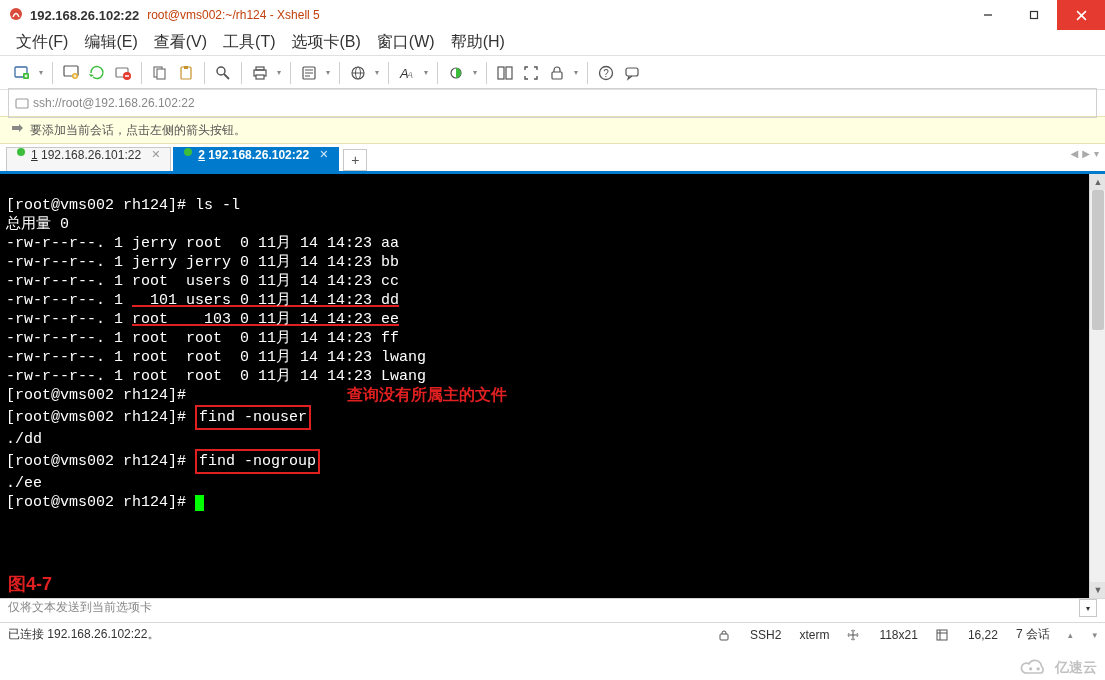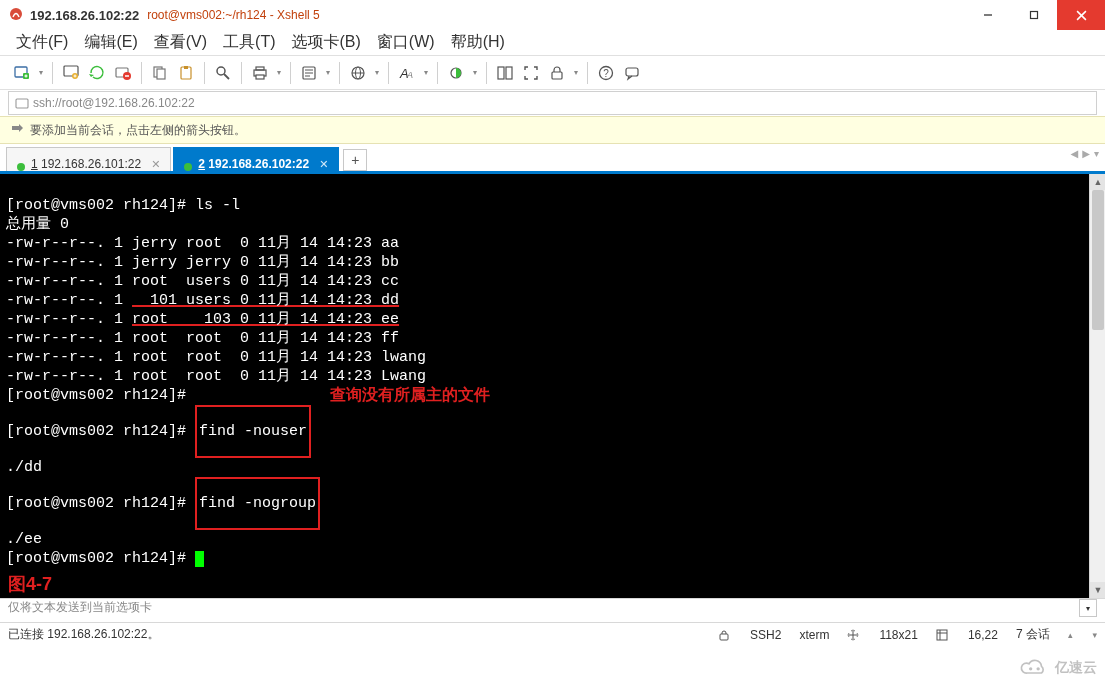--- a/index.html
+++ b/index.html
@@ -90,21 +90,21 @@
   
   .addressbar {
     height: 26px;
     display: flex;
     align-items: center;
     padding: 2px 8px;
     gap: 6px;
   }
   .addr-inner {
     flex: 1;
-    height: 24px;
+    height: 30px;
     border: 1px solid #d0d0d0;
     display: flex;
     align-items: center;
     padding: 0 6px;
     color: #888;
     font-size: 12px;
   }
   .addr-inner svg { width: 14px; height: 14px; margin-right: 4px; }
 
   
@@ -127,21 +127,21 @@
     height: 30px;
     border-bottom: 3px solid #007acc;
     display: flex;
     align-items: flex-end;
     padding-left: 6px;
     position: relative;
   }
   .tab {
     height: 24px;
     display: flex;
-    align-items: flex-end;
+    align-items: flex-start;
     padding: 0 10px;
     border: 1px solid #c8c8c8;
     border-bottom: none;
     background: #f6f6f6;
     margin-right: 2px;
     gap: 6px;
     font-size: 12px;
     color: #333;
   }
   .tab.active {
@@ -209,30 +209,31 @@
     top: 16px; left: 2px;
     width: 12px;
     height: 140px;
     background: #c8c8c8;
     border-radius: 2px;
   }
   .vscroll .arrow.down { position: absolute; bottom: 0; }
   .t-underline { text-decoration: underline; text-decoration-color: #e02020; text-decoration-thickness: 2px; }
   .hl-box {
     border: 2px solid #e02020;
-    padding: 16px 2px;
+    padding: 2px 2px;
     display: inline-block;
     line-height: 17px;
   }
   .anno {
     position: absolute;
     color: #e02020;
     font-family: "Microsoft YaHei","SimSun",sans-serif;
     font-size: 16px;
     font-weight: bold;
+    margin-left: 17px;
   }
   .fig-label {
     position: absolute;
     bottom: 4px;
     left: 8px;
     color: #e02020;
     font-family: "Microsoft YaHei","SimSun",sans-serif;
     font-size: 18px;
     font-weight: bold;
   }

